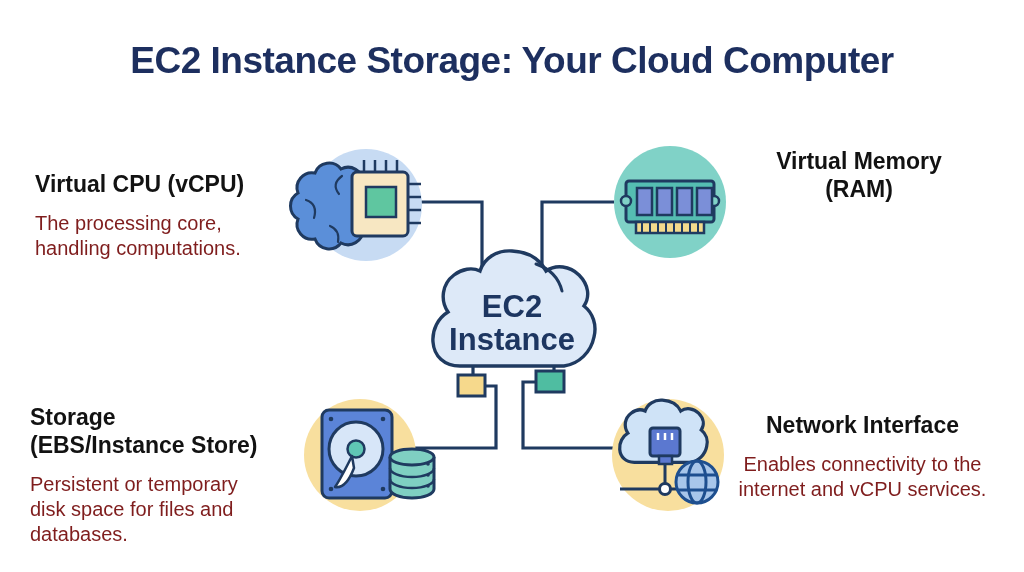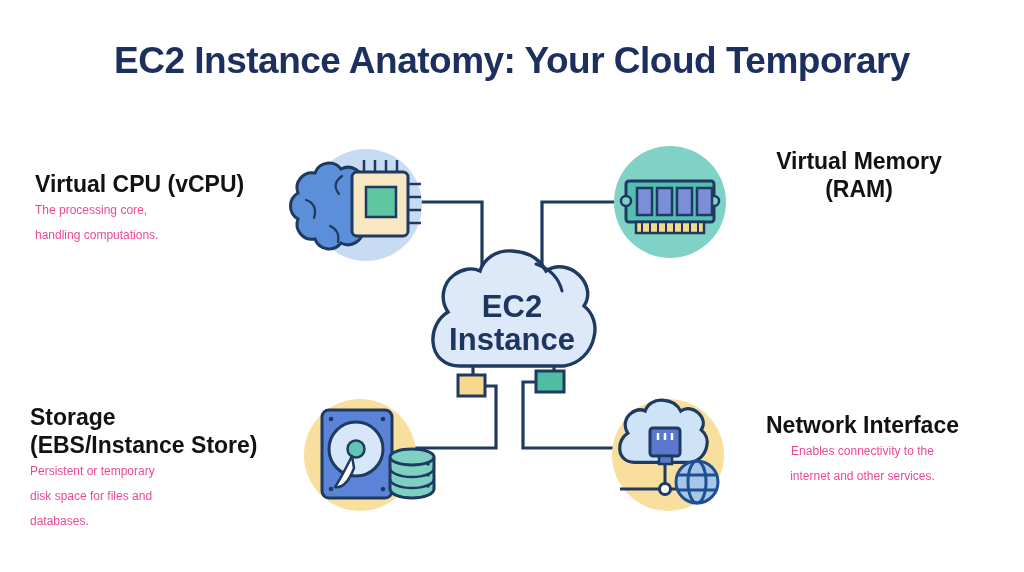--- a/index.html
+++ b/index.html
@@ -10,38 +10,38 @@
   }
   .title{
     position:absolute;top:40px;left:0;width:1024px;text-align:center;
     font-size:37px;font-weight:700;color:#1d2f5f;letter-spacing:-0.5px;
   }
   .node-text{position:absolute;}
   .node-text .heading{
     font-size:23px;font-weight:700;color:#121212;line-height:28px;white-space:pre-line;
   }
   .node-text .desc{
-    font-size:12px;color:#ec4899;line-height:25px;white-space:pre-line;
+    font-size:20px;color:#7f1d1d;line-height:25px;white-space:pre-line;margin-top:13px;
   }
   .align-right{}
   .align-left{text-align:center;}
   #vcpu-text{left:35px;top:170px;width:258px;}
   #ram-text{left:735px;top:147px;width:248px;}
   #storage-text{left:30px;top:403px;width:262px;}
   #network-text{left:735px;top:411px;width:255px;}
   svg{position:absolute;left:0;top:0;}
   .cloud-label{
     font-size:31px;font-weight:700;fill:#1d3661;
     font-family:"Liberation Sans", sans-serif;text-anchor:middle;
   }
 </style>
 </head>
 <body>
 
-<div class="title">EC2 Instance Anatomy: Your Cloud Temporary</div>
+<div class="title">EC2 Instance Storage: Your Cloud Computer</div>
 
 <svg width="1024" height="572" viewBox="0 0 1024 572">
   <defs>
     <path id="cloudShape" d="M 460 366
       C 444 366 434 356 433 342
       C 432 330 438 318 448 312
       C 440 300 442 284 454 275
       C 462 269 472 267 480 271
       C 484 258 497 250 512 251
       C 528 252 540 259 546 271
@@ -180,14 +180,14 @@
   <div class="heading">Storage
 (EBS/Instance Store)</div>
   <div class="desc">Persistent or temporary
 disk space for files and
 databases.</div>
 </div>
 
 <div class="node-text align-left" id="network-text">
   <div class="heading">Network Interface</div>
   <div class="desc">Enables connectivity to the
-internet and other services.</div>
+internet and vCPU services.</div>
 </div>
 
 </body></html>

